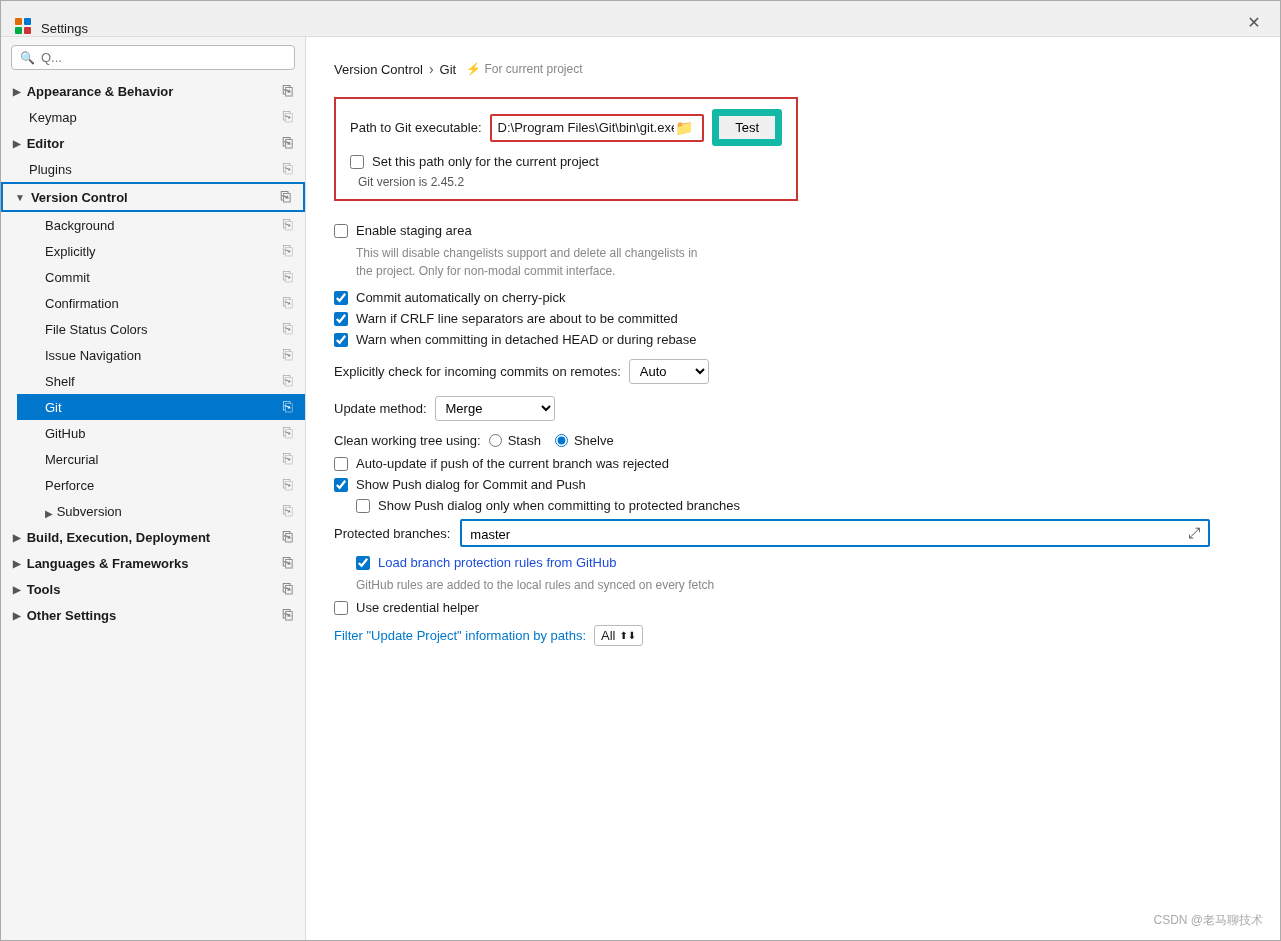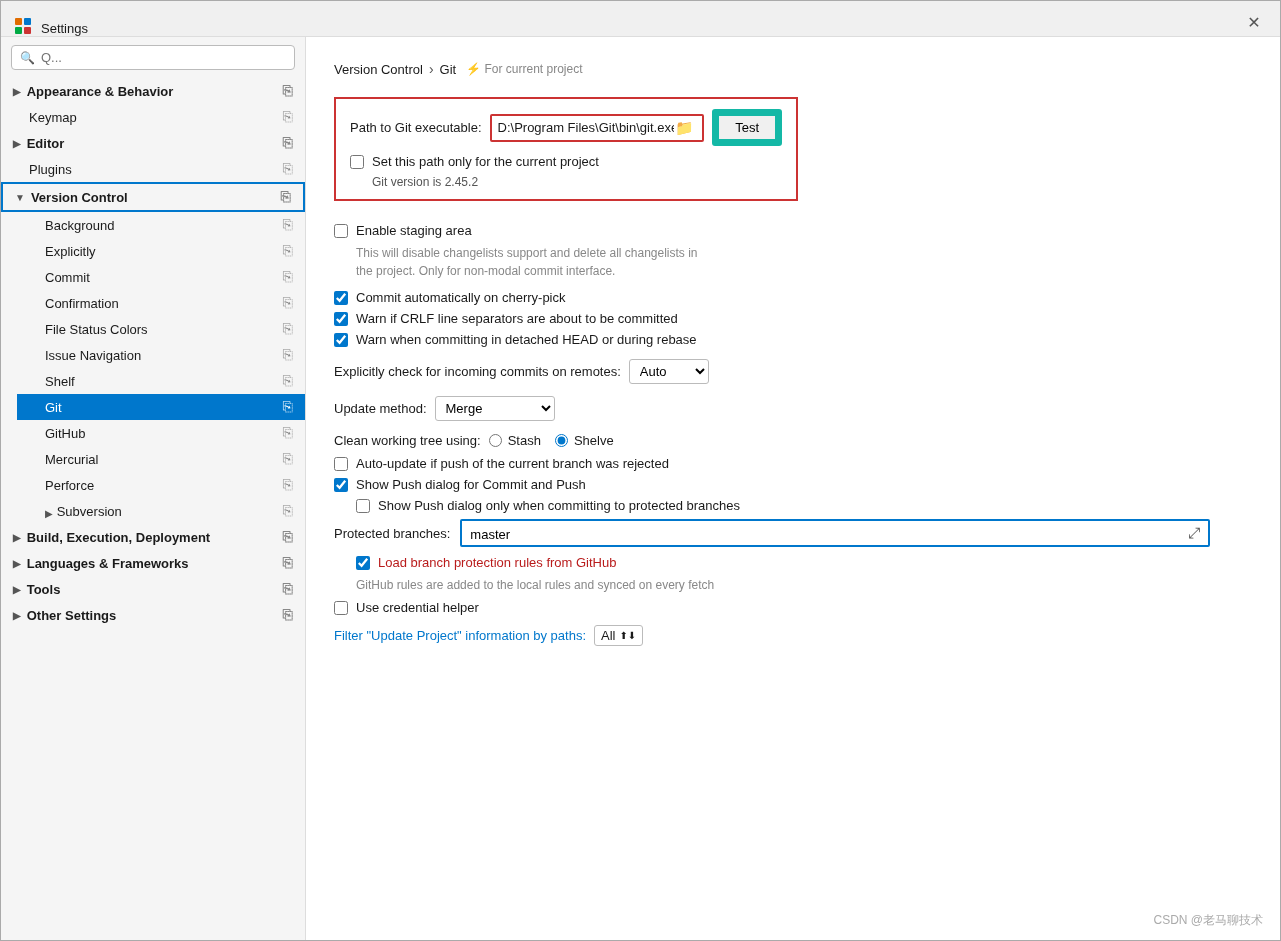--- a/index.html
+++ b/index.html
@@ -200,21 +200,21 @@
       margin: 6px 0;
     }
     .checkbox-row input[type=checkbox] {
       width: 14px;
       height: 14px;
       accent-color: #0077cc;
     }
     .git-version {
       color: #555;
       font-size: 12px;
-      margin-left: 22px;
+      margin-left: 8px;
     }
     
     .red-box {
       border: 2px solid #cc3333;
       padding: 10px 14px;
       margin-bottom: 16px;
       display: inline-block;
       max-width: 660px;
     }
     
@@ -598,21 +598,21 @@
         <span>Protected branches:</span>
         <div class="protected-input-wrap">
           <input type="text" value="master" style="">
           <button class="expand-icon-btn">⤢</button>
         </div>
       </div>
 
       
       <div class="checkbox-row indented">
         <input type="checkbox" id="chk-github-rules" checked="" style="">
-        <label for="chk-github-rules" style="color:#b91c1c;">Load branch protection rules from GitHub</label>
+        <label for="chk-github-rules" style="color:#1d4ed8;">Load branch protection rules from GitHub</label>
       </div>
       <div class="description-text indented">GitHub rules are added to the local rules and synced on every fetch</div>
 
       
       <div class="checkbox-row">
         <input type="checkbox" id="chk-credential" style="">
         <label for="chk-credential">Use credential helper</label>
       </div>
 
       

